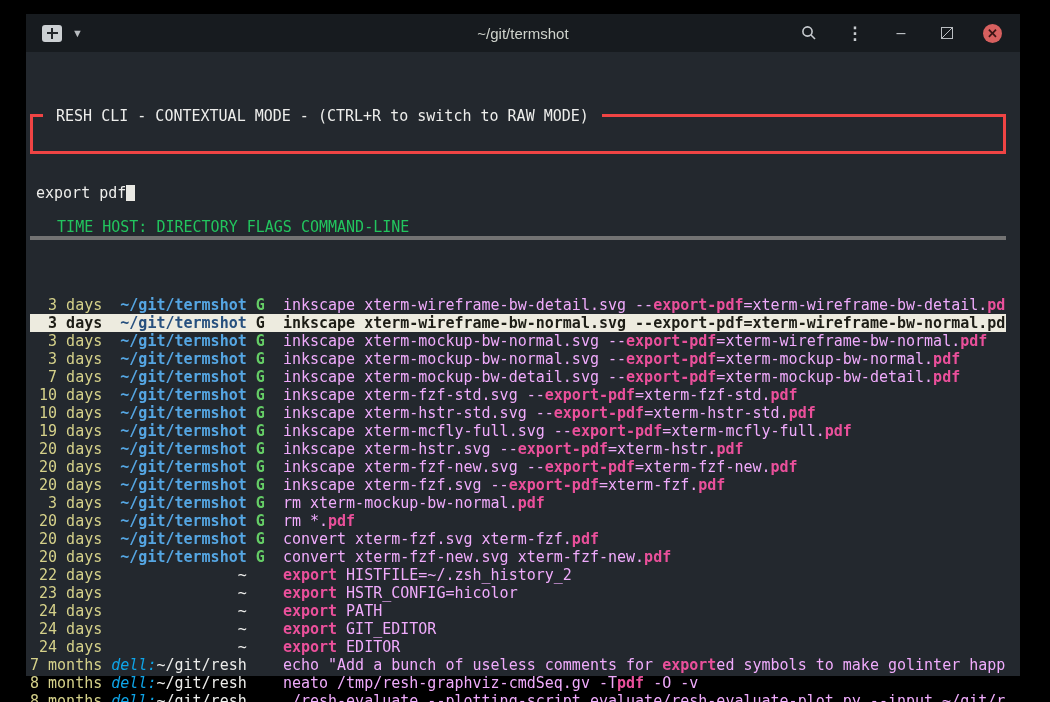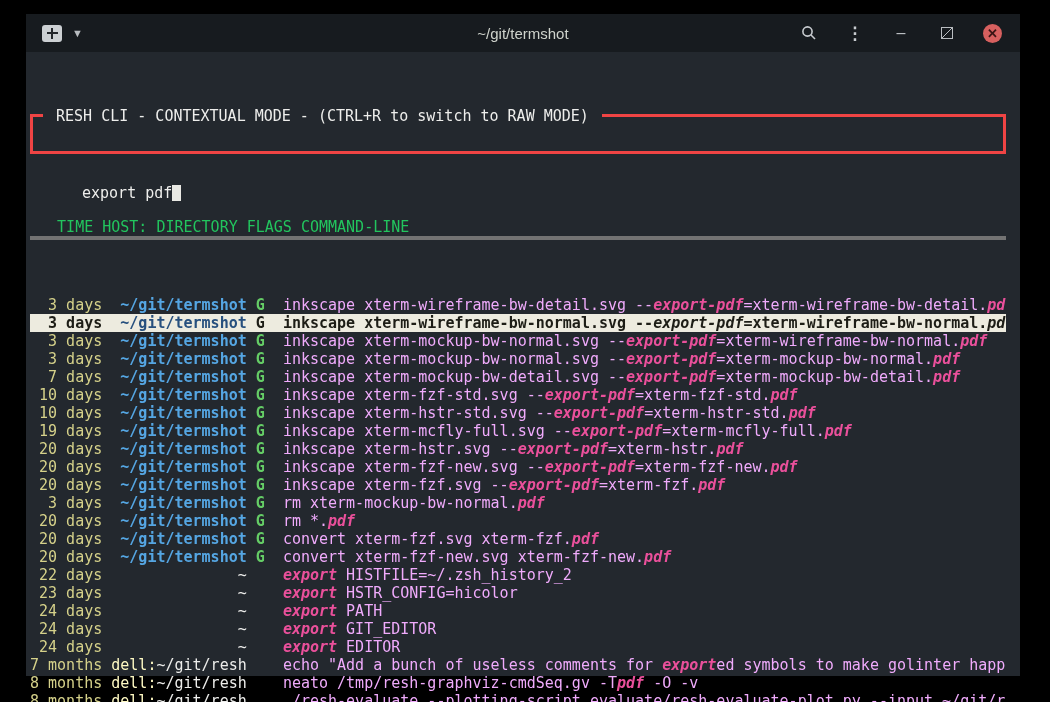--- a/index.html
+++ b/index.html
@@ -21,33 +21,33 @@
   .restore:before{content:"";position:absolute;left:-1px;top:-1px;width:12px;height:12px;
     background:linear-gradient(135deg,transparent 46%,#b9bdc1 46%,#b9bdc1 54%,transparent 54%);}
   .close-btn{width:19px;height:19px;border-radius:50%;background:#d7605f;display:flex;
     align-items:center;justify-content:center;color:#3a1414;font-size:13px;font-weight:bold;line-height:1;}
   
   #term{position:relative;height:624px;font-family:"DejaVu Sans Mono",monospace;
     font-size:15px;line-height:18px;white-space:pre;color:#eeeeec;padding:8px 0 0 4px;box-sizing:border-box;}
   
   #search-panel{position:relative;width:976px;height:40px;border:3px solid #ef4444;box-sizing:border-box;margin-bottom:10px;}
   #search-title{position:absolute;top:-10px;left:10px;background:#23282e;padding:0 4px;color:#eeeeec;}
-  #search-line{padding:13px 0 0 3px;margin-left:46px;}
+  #search-line{padding:13px 0 0 3px;}
   .cursor{display:inline-block;width:9px;height:16px;background:#e9e9e4;vertical-align:-3px;}
   
   #history-header{width:976px;border-bottom:4px solid #737373;height:18px;color:#22c55e;}
   #history-list{margin-top:2px;}
   .row{height:18px;width:976px;overflow:hidden;}
   .c-time{color:#d5d18a;}
-  .c-host{color:#fef9c3;}
+  .c-host{color:#0ea5e9;font-style:italic;}
   .c-dir{color:#55a6e3;font-weight:bold;}
   .c-plain{color:#eeeeec;}
   .c-flag{color:#65cd66;font-weight:bold;}
   .c-cmd{color:#f0abfc;}
-  .c-hl{color:#ea509b;font-weight:bold;font-style:italic;}
+  .c-hl{color:#ea509b;font-weight:bold;}
   .row.sel{background:#edebdf;}
   .row.sel span{color:#1d1d16;font-weight:bold;}
   .row.sel .c-dir{color:#27507e;}
 </style>
 </head>
 <body>
 
 <div id="window">
 
   <div id="titlebar">

